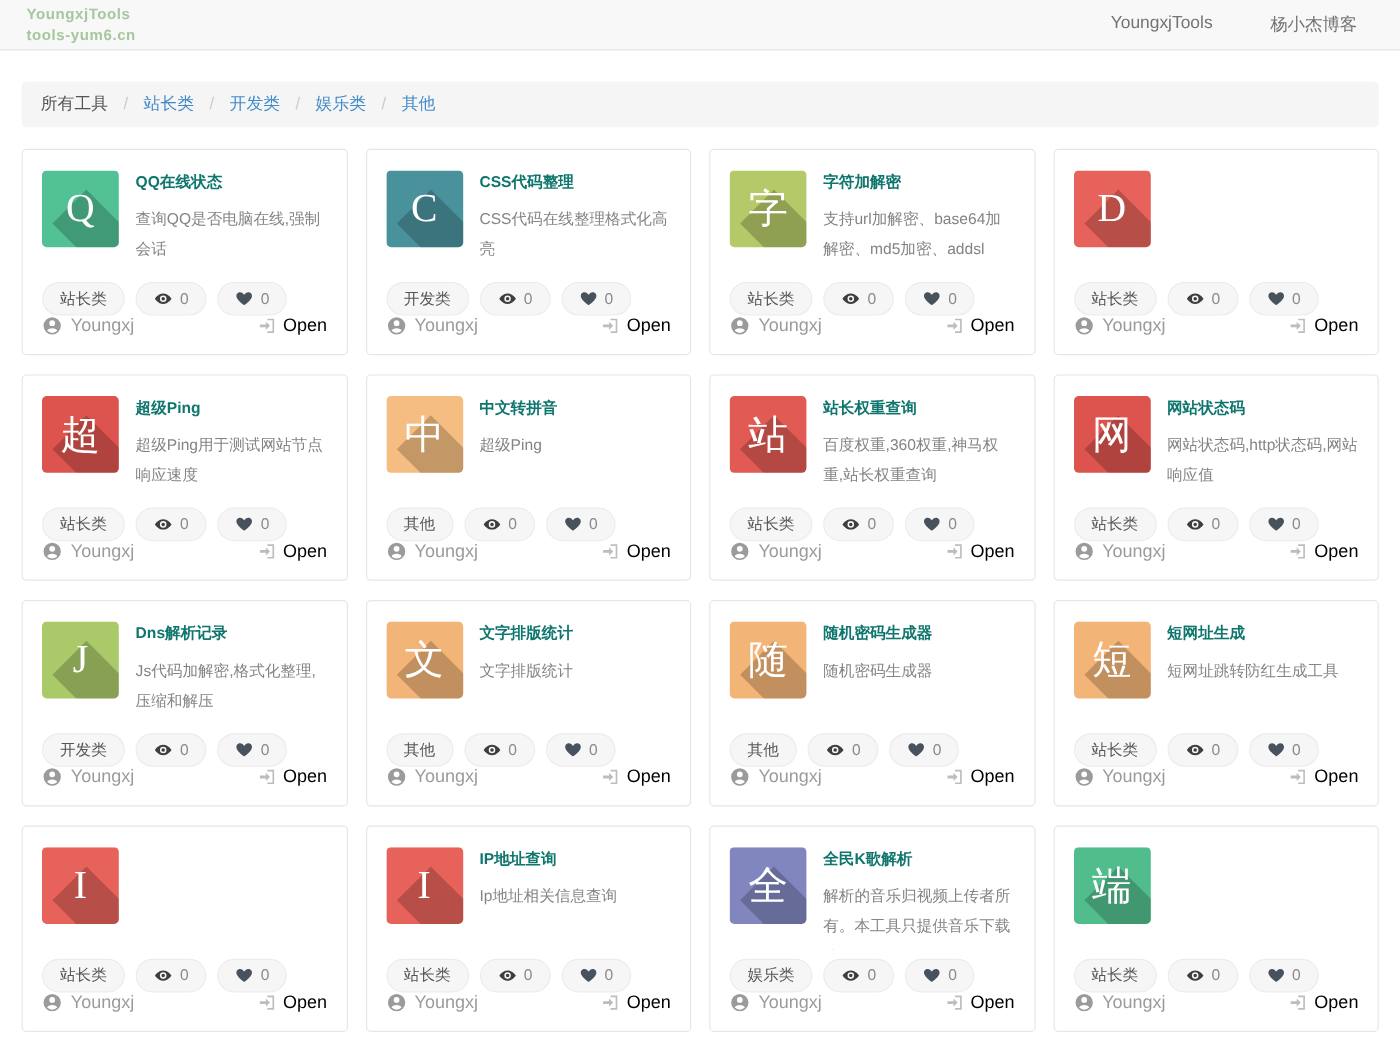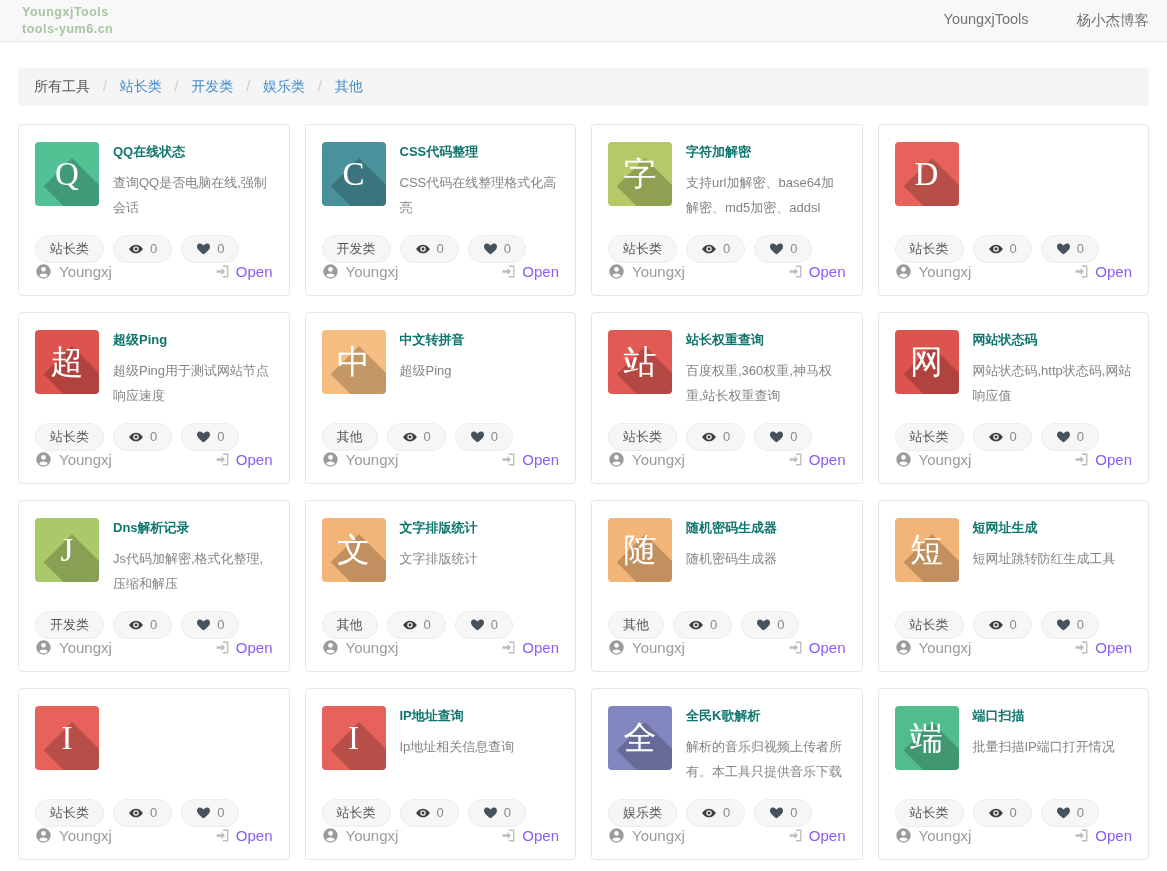--- a/index.html
+++ b/index.html
@@ -11,21 +11,21 @@
   }
 
   
   .top-header {
     height: 42px;
     background: #f8f8f8;
     border-bottom: 1px solid #e7e7e7;
     display: flex;
     align-items: center;
     justify-content: space-between;
-    padding: 0 4px 0 22px;
+    padding: 0 22px 0 22px;
   }
   .site-logo {
     font-size: 12.5px;
     font-weight: bold;
     color: #a6c79e;
     line-height: 1.35;
     letter-spacing: .5px;
     cursor: pointer;
   }
   .top-nav { display: flex; gap: 48px; padding-right: 14px; }
@@ -122,21 +122,21 @@
     display: flex;
     justify-content: space-between;
     align-items: center;
   }
   .author {
     display: inline-flex; align-items: center; gap: 7px;
     font-size: 15px; color: #9b9b9b;
   }
   .open {
     display: inline-flex; align-items: center; gap: 6px;
-    font-size: 15px; color: #8b5cf6;
+    font-size: 15px; color: #000000;
     cursor: pointer;
   }
   .author em, .open em { font-style: normal; }
 </style>
 </head>
 <body>
 
 <header class="top-header">
   <div class="site-logo">
     <div>YoungxjTools</div>
@@ -797,24 +797,20 @@
       </span>
     </div>
   </div>
 
   <div class="card">
     <div class="card-top">
       <div class="card-icon" style="background: rgb(82, 189, 140);">
         <i class="icon-shadow"></i>
         <span class="icon-char">端</span>
       </div>
-      <div class="card-info">
-        <h3 class="card-title">端口扫描</h3>
-        <p class="card-desc">批量扫描IP端口打开情况</p>
-      </div>
     </div>
     <div class="card-tags">
       <span class="pill">站长类</span>
       <span class="pill">
         <svg width="16" height="16" viewBox="0 0 24 24" fill="#3e3e3e">
             <path d="M12 5.5C5.6 5.5 1.6 12 1.6 12S5.6 18.5 12 18.5 22.4 12 22.4 12 18.4 5.5 12 5.5zm0 10.6a4.1 4.1 0 1 1 0-8.2 4.1 4.1 0 0 1 0 8.2zm0-6.3a2.2 2.2 0 1 0 0 4.4 2.2 2.2 0 0 0 0-4.4z"></path>
           </svg>
         <em>0</em>
       </span>
       <span class="pill">

